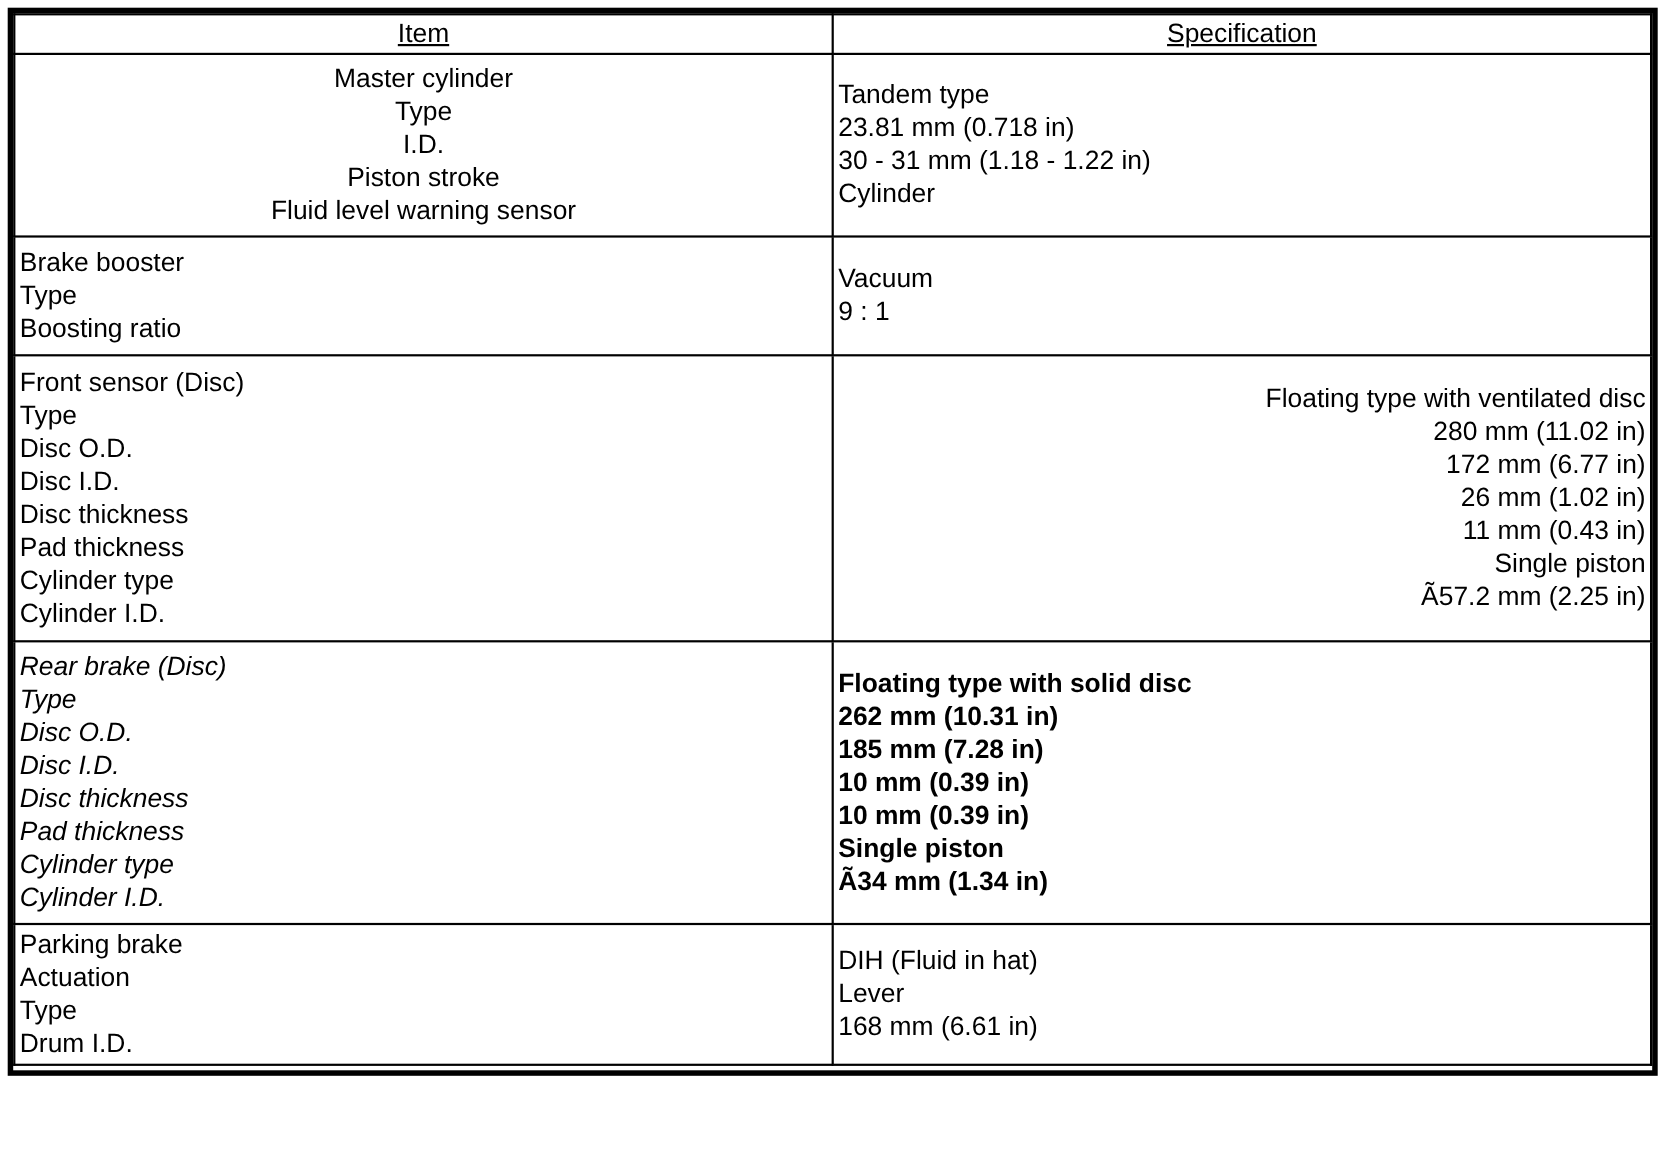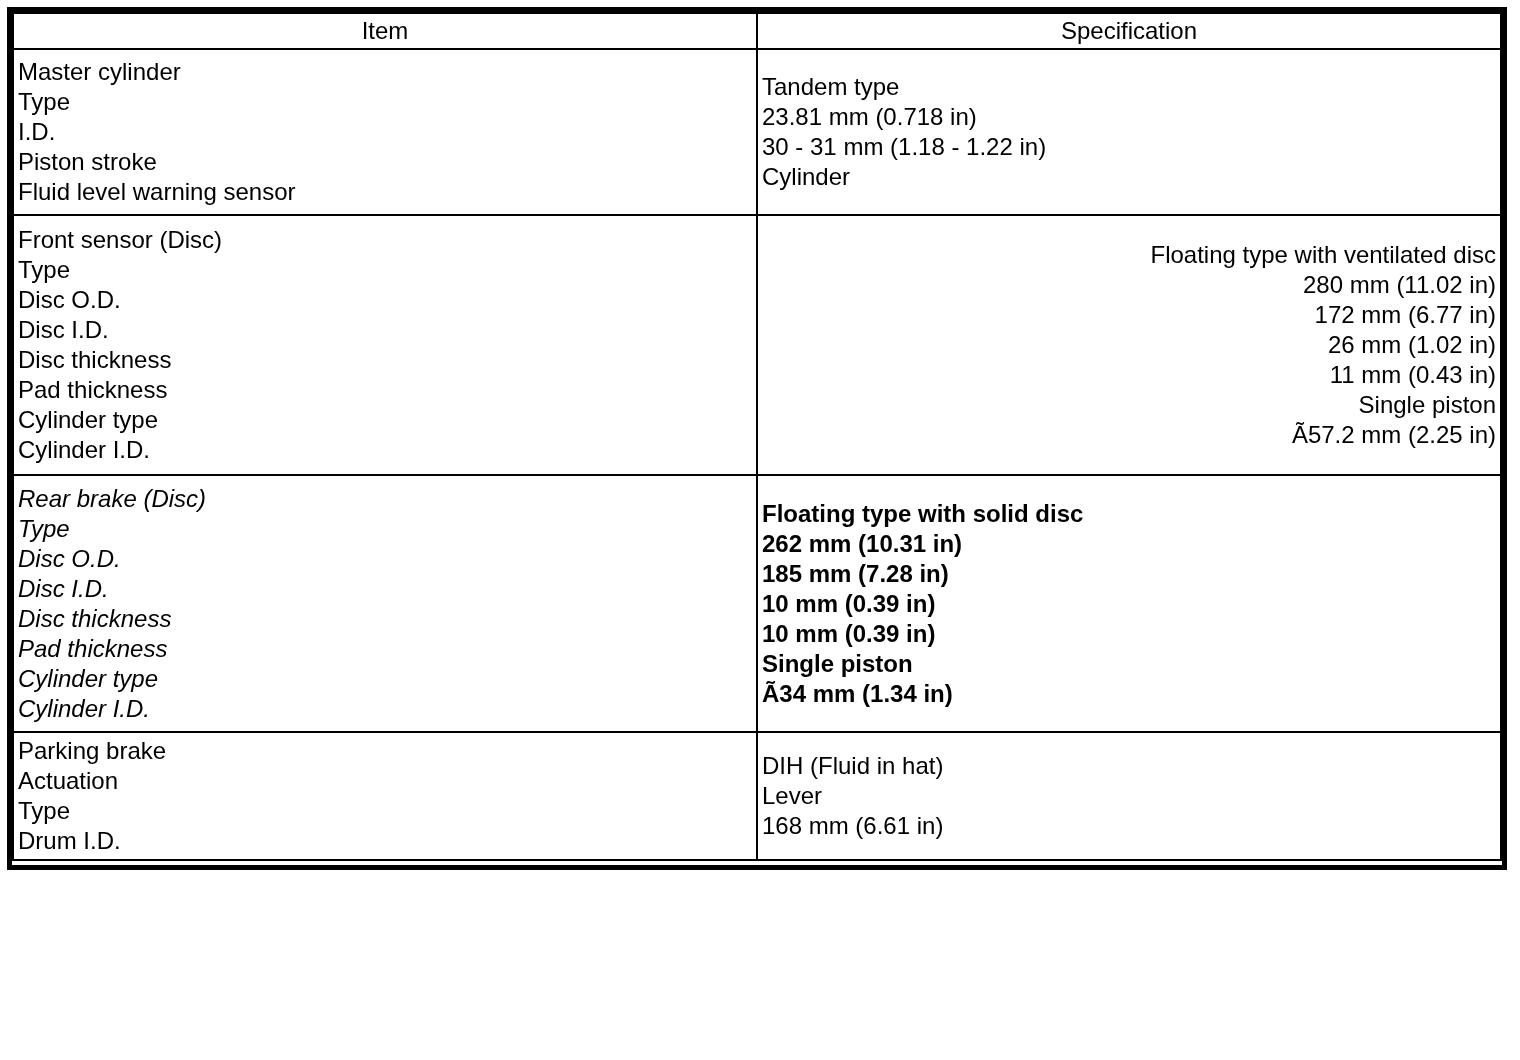--- a/index.html
+++ b/index.html
@@ -36,20 +36,21 @@
     border: 2px solid #000000;
     box-sizing: content-box;
   }
   table.spec-table th {
     height: 34px;
     font-weight: 400;
     font-size: 24px;
     text-align: center;
     vertical-align: middle;
     padding: 0;
+    text-decoration: underline;
   }
   table.spec-table td {
     vertical-align: middle;
     padding: 2px 4px 2px 4px;
   }
   td.col-item { padding-left: 5px; }
   td.col-spec { padding-left: 7px; }
   .line {
     white-space: nowrap;
     height: 30px;
@@ -66,32 +67,43 @@
       <col style="width:50%">
     </colgroup>
     <thead>
       <tr>
         <th>Item</th>
         <th>Specification</th>
       </tr>
     </thead>
     <tbody id="spec-rows">
         <tr>
-          <td class="col-item" style="height: 160px;">
+          <td class="col-item" style="height: 160px; text-align: center;">
             <div class="line">Master cylinder</div>
             <div class="line">Type</div>
             <div class="line">I.D.</div>
             <div class="line">Piston stroke</div>
             <div class="line">Fluid level warning sensor</div>
           </td>
           <td class="col-spec" style="height: 160px;">
             <div class="line">Tandem type</div>
             <div class="line">23.81 mm (0.718 in)</div>
             <div class="line">30 - 31 mm (1.18 - 1.22 in)</div>
             <div class="line">Cylinder</div>
+          </td>
+        </tr>
+        <tr>
+          <td class="col-item" style="height: 102px;">
+            <div class="line">Brake booster</div>
+            <div class="line">Type</div>
+            <div class="line">Boosting ratio</div>
+          </td>
+          <td class="col-spec" style="height: 102px;">
+            <div class="line">Vacuum</div>
+            <div class="line">9 : 1</div>
           </td>
         </tr>
         <tr>
           <td class="col-item" style="height: 254px;">
             <div class="line">Front sensor (Disc)</div>
             <div class="line">Type</div>
             <div class="line">Disc O.D.</div>
             <div class="line">Disc I.D.</div>
             <div class="line">Disc thickness</div>
             <div class="line">Pad thickness</div>

